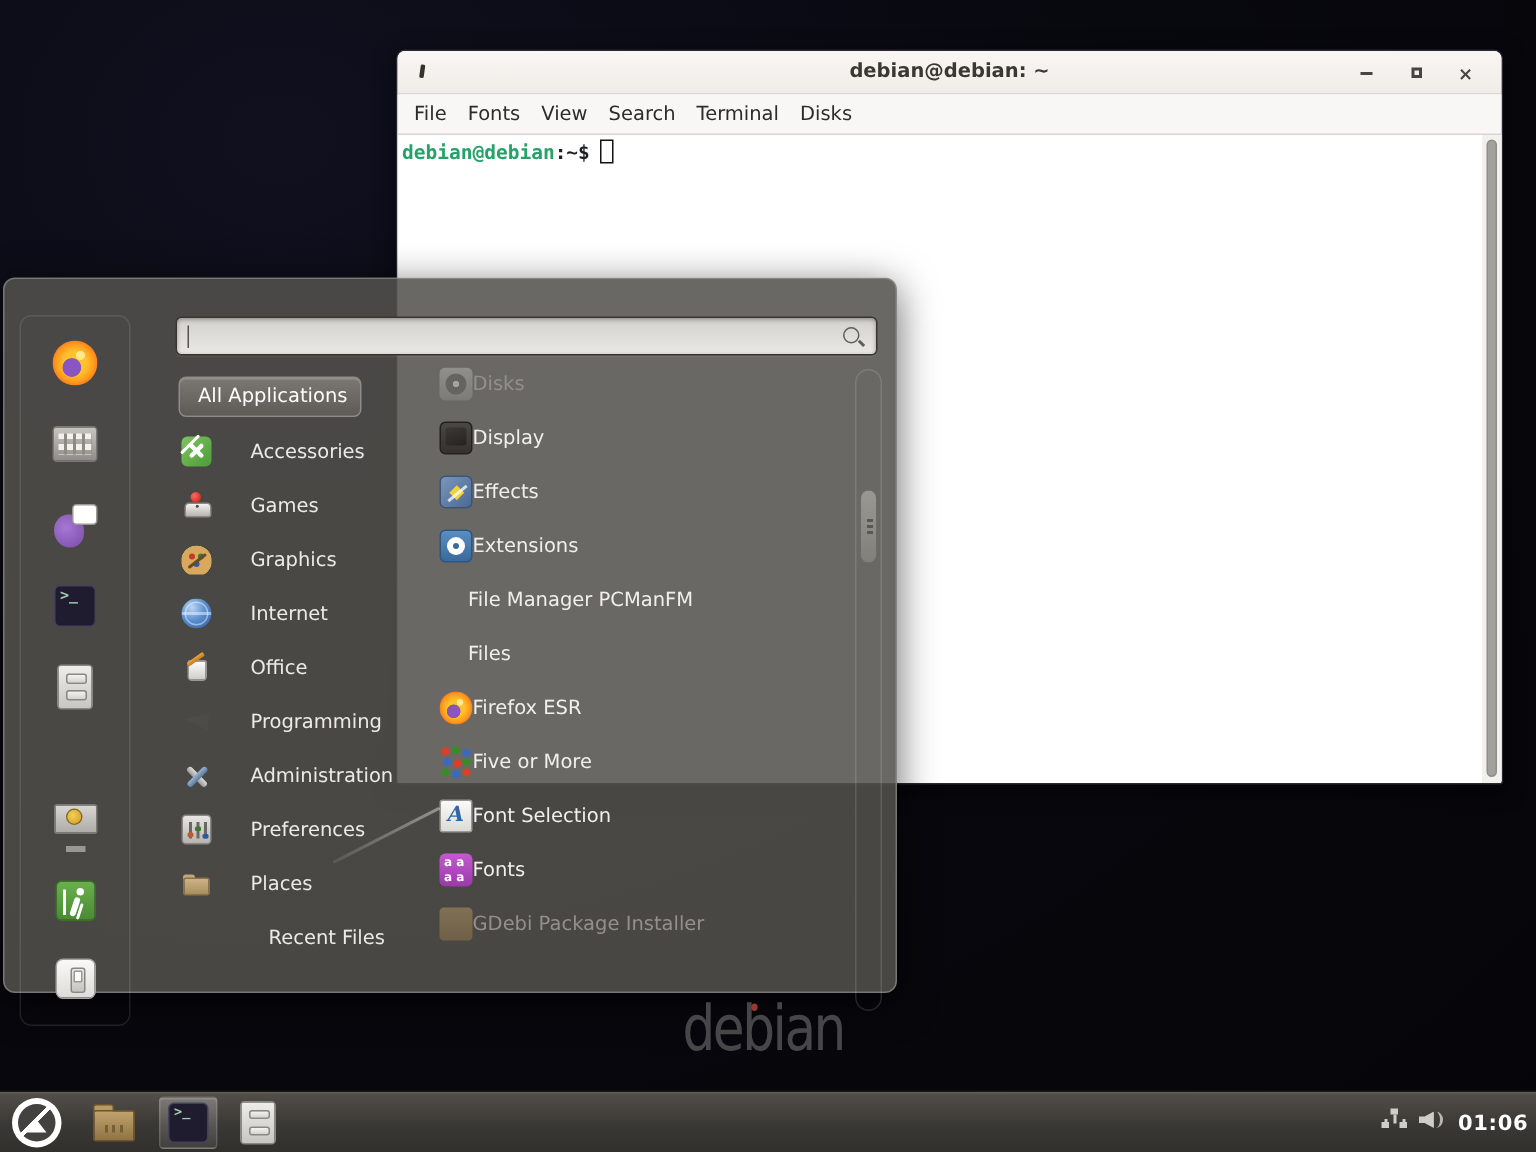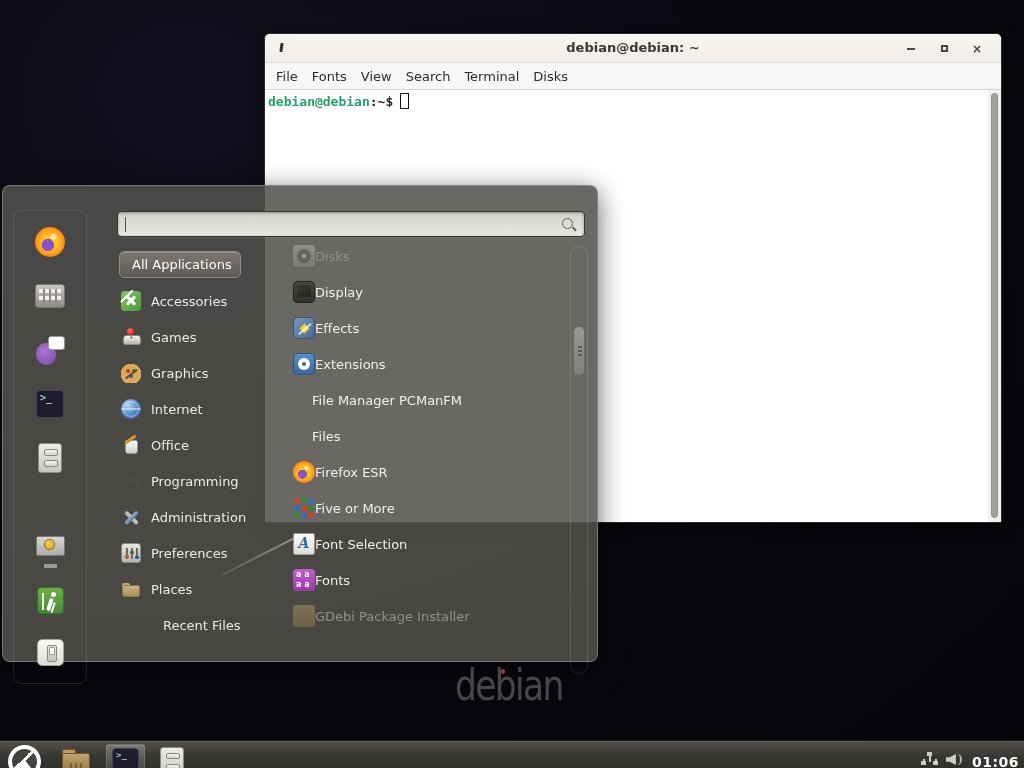--- a/index.html
+++ b/index.html
@@ -48,21 +48,21 @@
 .mag { position:absolute; right:7px; top:5px; width:16px; height:16px; }
 .mag::before { content:""; position:absolute; left:1px; top:1px; width:9px; height:9px; border:1.5px solid #5f5d59; border-radius:50%; }
 .mag::after { content:""; position:absolute; left:11px; top:11px; width:5px; height:1.5px; background:#5f5d59; transform:rotate(45deg); }
 
 .cat-col { position:absolute; left:114px; top:63px; width:150px; }
 .cat-selected-btn { width:122px; height:27px; margin:2px 0 5px 2px; display:flex; align-items:center;
   background:linear-gradient(#7b7873,#5e5b56); border:1px solid #8f8c87; border-radius:5px;
   box-shadow:inset 0 1px 0 rgba(255,255,255,.18); padding-left:12px; cursor:pointer; }
 .cat-selected-btn .label { font-size:13px; color:#fdfdfc; }
 .cat-item { height:36px; display:flex; align-items:center; padding-left:4px; cursor:pointer; }
-.cat-item .label { font-size:13px; color:#eceae7; margin-left:10px; white-space:nowrap; }
+.cat-item .label { font-size:13px; color:#eceae7; margin-left:26px; white-space:nowrap; }
 .cat-item.no-icon { padding-left:36px; }
 
 .apps-viewport { position:absolute; left:261px; top:59px; width:300px; height:447px; overflow:hidden; }
 .apps-inner { margin-top:-7px; }
 .app-item { height:36px; display:flex; align-items:center; padding-left:29px; cursor:pointer; }
 .app-item .label { font-size:13px; color:#f1efec; white-space:nowrap; }
 .app-item.dimmed .label { color:#93908c; }
 .app-item.dimmed .icon { opacity:.5; }
 
 .scroll-track { position:absolute; left:567px; top:60px; width:18px; height:428px;
@@ -76,21 +76,21 @@
   letter-spacing:-2px; line-height:1; color:rgba(222,220,214,.30);
   transform:scaleX(.82); transform-origin:left top; }
 .watermark .i-dot { position:absolute; left:56px; top:4px; width:5px; height:5px; border-radius:50%;
   background:rgba(195,72,60,.78); }
 
 .cursor-trail { position:absolute; left:222px; top:574px; width:80px; height:2px; z-index:4;
   background:linear-gradient(to right, rgba(210,210,205,.12), rgba(220,220,215,.5));
   transform:rotate(-27deg); transform-origin:left center; border-radius:1px; pointer-events:none; }
 
 
-.taskbar { position:absolute; left:0; bottom:0; width:1024px; height:28px; z-index:5;
+.taskbar { position:absolute; left:0; bottom:0; width:1024px; height:41px; z-index:5;
   background:linear-gradient(#53504b,#3a3834 55%,#32302c);
   border-top:1px solid #191813; box-shadow:inset 0 1px 0 rgba(255,255,255,.09); }
 .launchers { position:absolute; left:3px; top:0; height:41px; display:flex; align-items:center; gap:10px; }
 .launcher { display:flex; align-items:center; justify-content:center; padding:3px 5px; border-radius:3px; cursor:pointer; }
 .launcher.active { background:linear-gradient(rgba(255,255,255,.26),rgba(255,255,255,.07));
   border:1px solid rgba(255,255,255,.14); box-shadow:inset 0 1px 0 rgba(255,255,255,.15); }
 .tray { position:absolute; right:5px; top:0; height:41px; display:flex; align-items:center; gap:8px; }
 .clock { font-size:14px; font-weight:bold; color:#ffffff; letter-spacing:.5px; }
 
 

